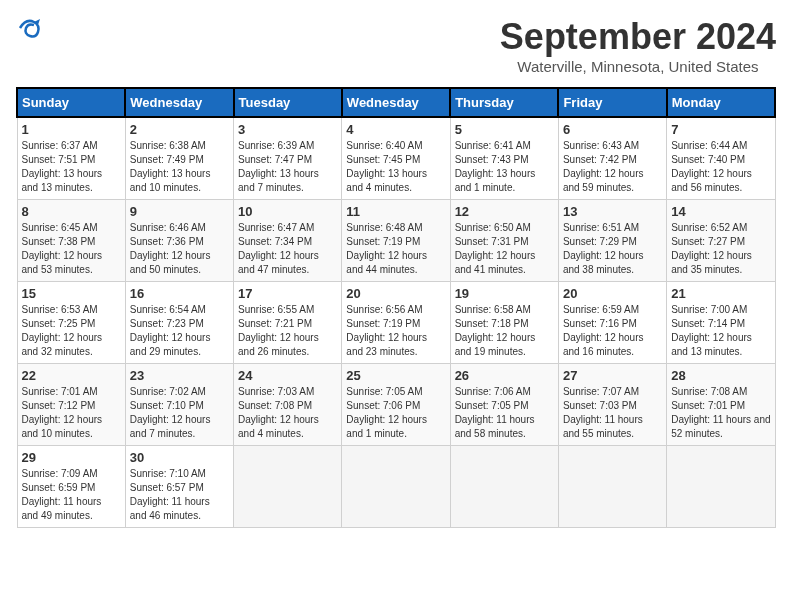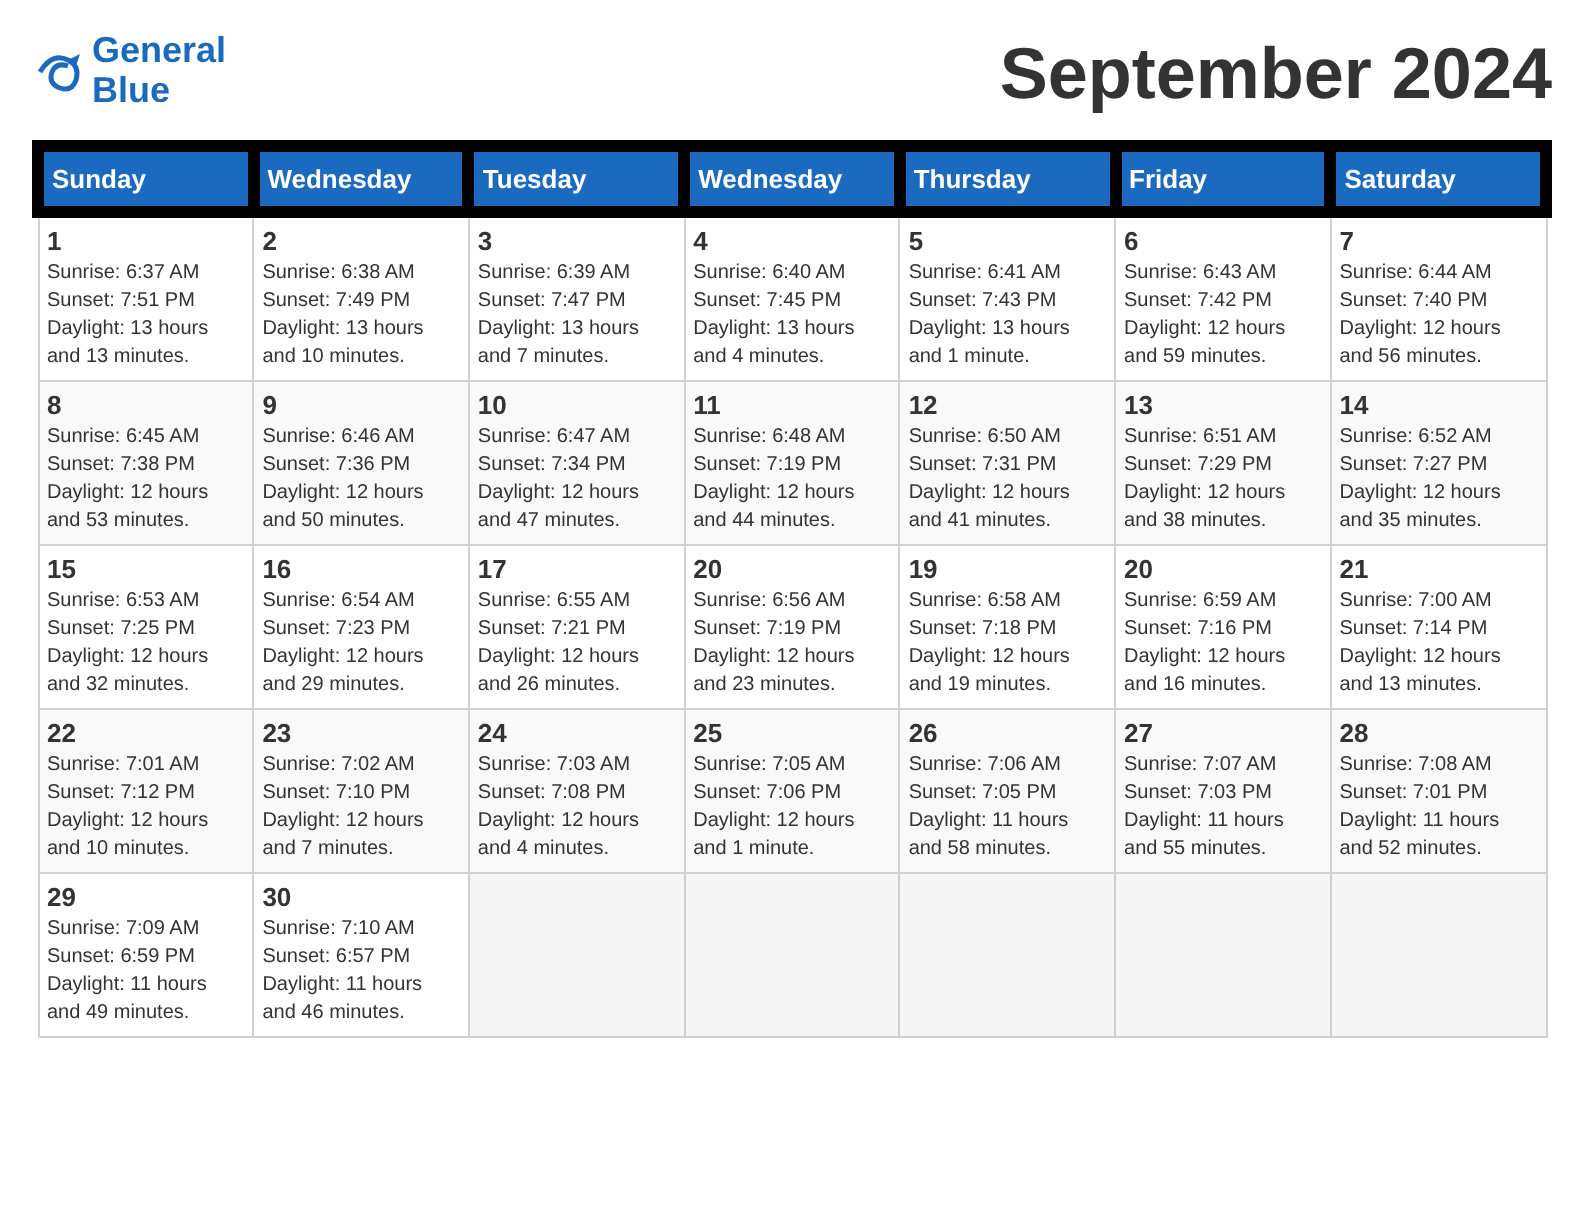--- a/index.html
+++ b/index.html
@@ -51,21 +51,21 @@
       border-collapse: collapse;
       table-layout: fixed;
     }
     th {
       background-color: #1a6bbf;
       color: #fff;
       font-size: 13px;
       font-weight: bold;
       padding: 6px 4px;
       text-align: left;
-      border: 6px solid #000000;
+      border: 2px solid #000000;
     }
     td {
       vertical-align: top;
       border: 1px solid #d0d0d0;
       padding: 4px 4px;
       font-size: 10px;
       color: #333;
       height: 80px;
       background: #fff;
     }
@@ -90,40 +90,37 @@
   </style>
 </head>
 <body>
 
 <div class="header">
   <div class="logo">
     <svg class="logo-icon" viewBox="0 0 28 24" xmlns="http://www.w3.org/2000/svg">
       <path d="M4 12 Q10 2 18 6 Q24 9 22 16 Q20 22 14 20 Q8 18 10 12 Q12 7 18 9" fill="none" stroke="#1a6bbf" stroke-width="2.5"></path>
       <path d="M18 6 L24 3 L22 9 Z" fill="#1a6bbf"></path>
     </svg>
-    <div class="logo-text">
-      <div><span>General</span></div>
-      <div><span style="color:#1a6bbf;">Blue</span></div>
-    </div>
   </div>
   <div class="title-area">
     <div class="month-title">September 2024</div>
+    <div class="location">Waterville, Minnesota, United States</div>
   </div>
 </div>
 
 <table>
   <thead>
     <tr>
       <th>Sunday</th>
       <th>Wednesday</th>
       <th>Tuesday</th>
       <th>Wednesday</th>
       <th>Thursday</th>
       <th>Friday</th>
-      <th>Saturday</th>
+      <th>Monday</th>
     </tr>
   </thead>
   <tbody id="calendar-body">
   <tr>
         <td>
           <span class="day-num">1</span>
           <div class="day-detail">Sunrise: 6:37 AM
 Sunset: 7:51 PM
 Daylight: 13 hours
 and 13 minutes.</div>

